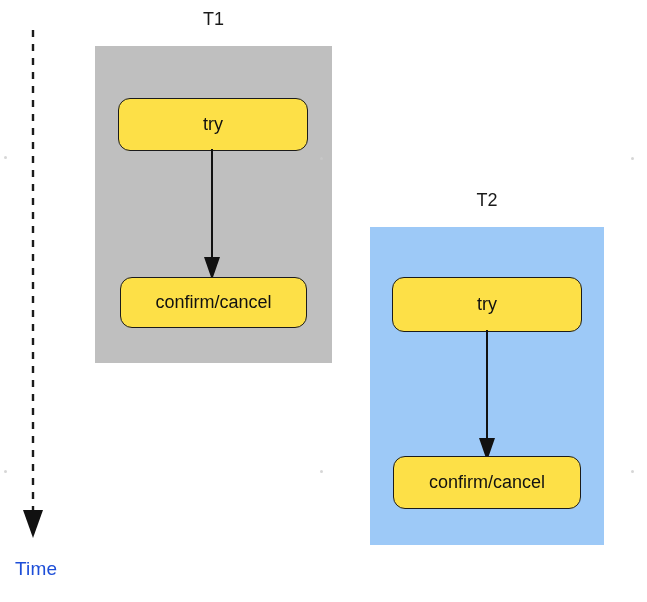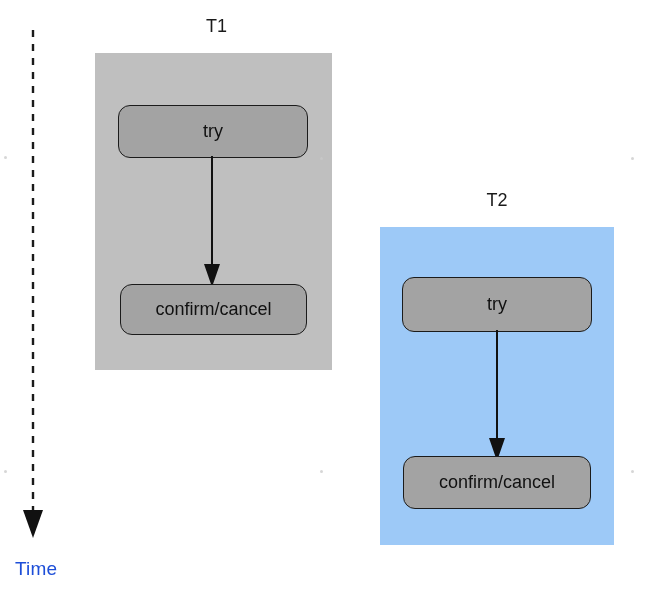--- a/index.html
+++ b/index.html
@@ -52,21 +52,21 @@
   }
   .txn-band {
     position: absolute;
     left: 0;
   }
 
   
   .step-box {
     position: absolute;
     box-sizing: border-box;
-    background: #a3a3a3;
+    background: #fde047;
     border: 1.6px solid #1b1b1b;
     border-radius: 12px;
     display: flex;
     align-items: center;
     justify-content: center;
     font-size: 18px;
     color: #111111;
     white-space: nowrap;
   }
 
@@ -91,39 +91,39 @@
 <div id="canvas">
 
   <div class="time-axis">
     <svg width="50" height="520" viewBox="0 0 50 520">
       <line x1="19" y1="6" x2="19" y2="490" stroke="#1a1a1a" stroke-width="2.4" stroke-dasharray="7 7" stroke-linecap="butt"></line>
       <polygon points="19,514 9,486 29,486" fill="#111111"></polygon>
     </svg>
   </div>
   <div class="time-label">Time</div>
 
-  <div class="txn-group" style="left:95px; top:16px; width:237px; height:356px;padding-left:6px;">
+  <div class="txn-group" style="left:95px; top:9px; width:237px; height:356px;">
     <div class="txn-title">T1</div>
     <div class="txn-band" style="top:37px; width:237px; height:317px; background:#bfbfbf;"></div>
 
     <div class="step-box" style="left:23px; top:89px; width:190px; height:53px;">
       <span>try</span>
     </div>
 
     <svg class="flow-arrow" style="left:104px; top:140px; width:26px; height:132px;" width="26" height="132" viewBox="0 0 26 132">
       <line x1="13" y1="0" x2="13" y2="118" stroke="#111111" stroke-width="2"></line>
       <polygon points="13,131 5,108 21,108" fill="#111111"></polygon>
     </svg>
 
     <div class="step-box" style="left:25px; top:268px; width:187px; height:51px;">
       <span>confirm/cancel</span>
     </div>
   </div>
 
-  <div class="txn-group" style="left:380px; top:190px; width:234px; height:356px;">
+  <div class="txn-group" style="left:370px; top:190px; width:234px; height:356px;">
     <div class="txn-title">T2</div>
     <div class="txn-band" style="top:37px; width:234px; height:318px; background:#9dc9f7;"></div>
 
     <div class="step-box" style="left:22px; top:87px; width:190px; height:55px;">
       <span>try</span>
     </div>
 
     <svg class="flow-arrow" style="left:104px; top:140px; width:26px; height:132px;" width="26" height="132" viewBox="0 0 26 132">
       <line x1="13" y1="0" x2="13" y2="118" stroke="#111111" stroke-width="2"></line>
       <polygon points="13,131 5,108 21,108" fill="#111111"></polygon>

